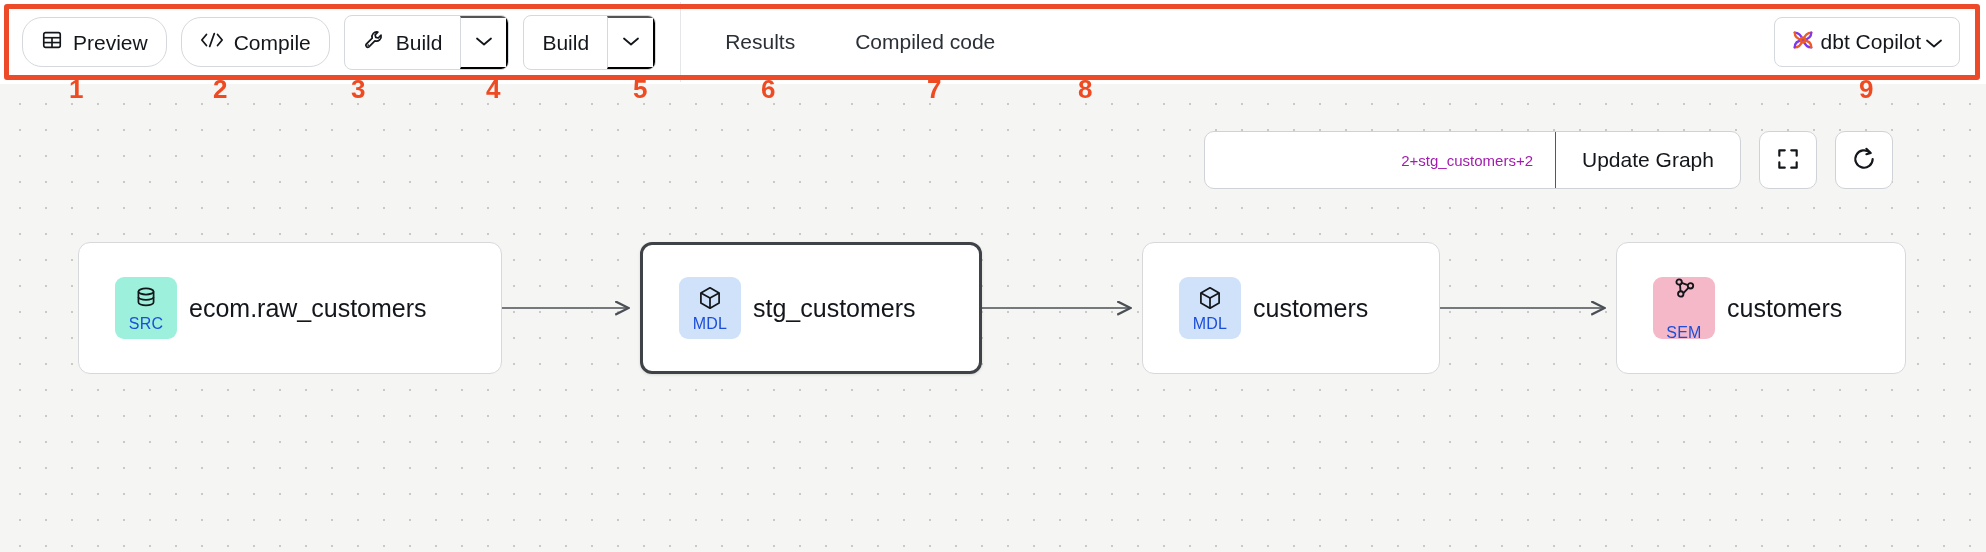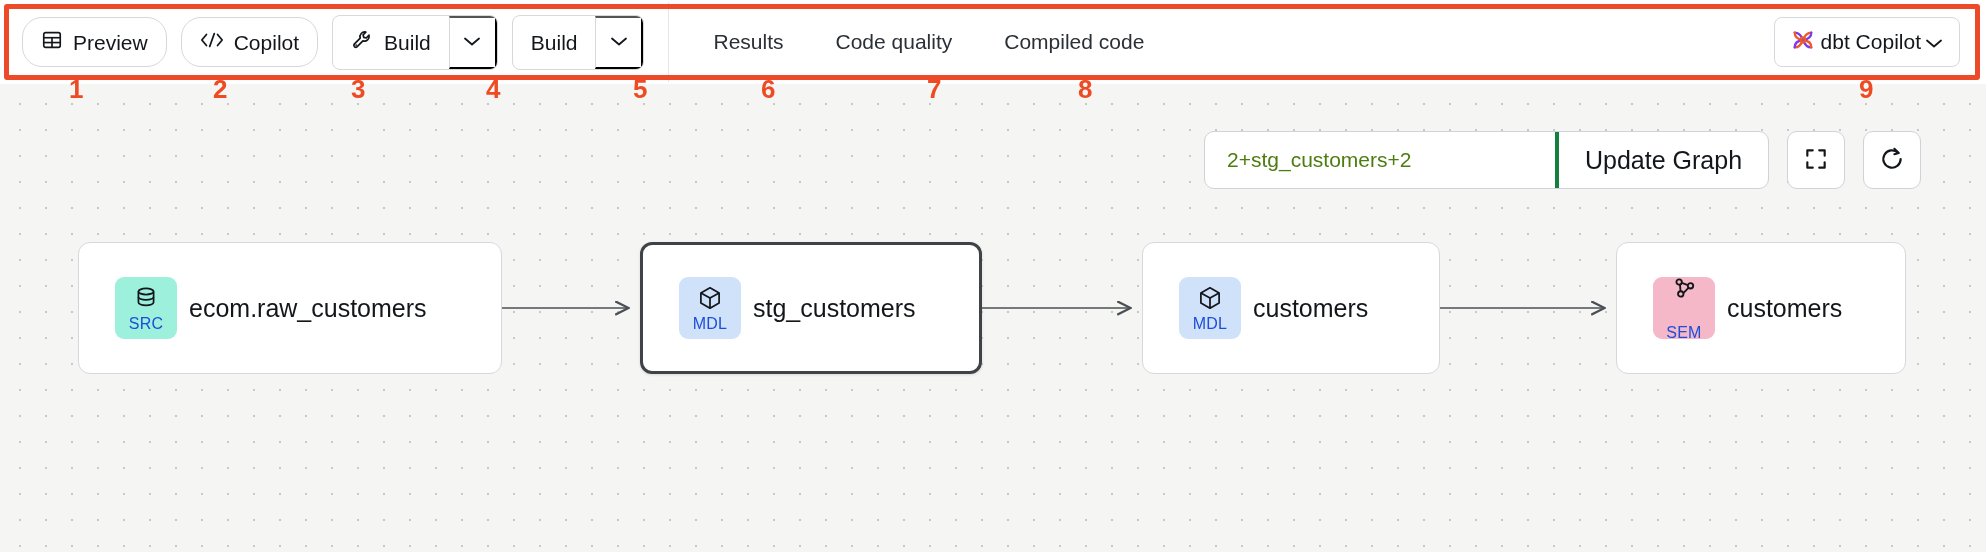--- a/index.html
+++ b/index.html
@@ -105,21 +105,21 @@
     height: 80px;
     background: #e4e6e9;
     margin: 0 18px 0 24px;
   }
 
   
   .tabs {
     display: flex;
     align-items: flex-end;
     height: 84px;
-    gap: 0px;
+    gap: 8px;
   }
   .tab {
     position: relative;
     height: 84px;
     display: flex;
     align-items: center;
     padding: 0 26px;
     font-size: 21px;
     color: #2b3036;
     cursor: pointer;
@@ -198,32 +198,33 @@
     border: 1px solid #cfd2d6;
     border-radius: 10px;
     overflow: hidden;
   }
   .search-input {
     width: 350px;
     border: none;
     outline: none;
     background: transparent;
     padding: 0 22px;
-    font-size: 21px;
-    color: #4d7c0f;
-    font-family: "Liberation Sans", sans-serif;
+    font-size: 15px;
+    color: #a21caf;
+    font-family: "Liberation Sans", sans-serif;
+    text-align: right;
   }
   .update-graph {
     display: flex;
     align-items: center;
     padding: 0 26px;
     border: none;
-    border-left: 4px solid #15803d;
+    border-left: 1px solid #15803d;
     background: transparent;
-    font-size: 25px;
+    font-size: 21px;
     color: #13161a;
     font-family: "Liberation Sans", sans-serif;
     cursor: pointer;
     white-space: nowrap;
   }
   .icon-btn {
     display: flex;
     align-items: center;
     justify-content: center;
     width: 58px; height: 58px;
@@ -306,21 +307,21 @@
       <div class="gap-8"></div>
 
       <button class="btn">
         <span>
           <svg width="24" height="20" viewBox="0 0 26 20" fill="none" stroke="#13161a" stroke-width="1.9" stroke-linecap="round" stroke-linejoin="round">
             <polyline points="7,4 2,10 7,16"></polyline>
             <line x1="15.5" y1="3" x2="10.5" y2="17"></line>
             <polyline points="19,4 24,10 19,16"></polyline>
           </svg>
         </span>
-        <span class="btn-label">Copilot</span>
+        <span class="btn-label">Compile</span>
       </button>
 
       <div class="gap-8"></div>
 
       <div class="split">
         <button class="split-main">
           <span>
             <svg width="23" height="23" viewBox="0 0 24 24" fill="none" stroke="#13161a" stroke-width="1.8" stroke-linecap="round" stroke-linejoin="round">
               <path d="M15.5 3.2a5 5 0 0 0-5.9 6.4L3.4 15.8a2 2 0 0 0 2.8 2.8l6.2-6.2a5 5 0 0 0 6.4-5.9l-2.9 2.9-2.6-.7-.7-2.6z"></path>
               <circle cx="5.4" cy="16.8" r="0.9" fill="#13161a" stroke="none"></circle>
@@ -352,23 +353,20 @@
         </button>
       </div>
 
       <div class="toolbar-divider"></div>
 
       <div class="tabs">
         <div class="tab">
           <span>Results</span>
         </div>
         <div class="tab">
-          <span>Code quality</span>
-        </div>
-        <div class="tab">
           <span>Compiled code</span>
         </div>
       </div>
 
       <div class="copilot">
         <span>
           <svg width="28" height="28" viewBox="0 0 32 32" fill="none" stroke-width="2.6" stroke-linecap="round">
             <path d="M6.5 7.5 C12 7.5 14.5 12 16 16 C17.5 20 20 24.5 25.5 24.5" stroke="#7c3aed"></path>
             <path d="M25.5 7.5 C20 7.5 17.5 12 16 16 C14.5 20 12 24.5 6.5 24.5" stroke="#ef5b25"></path>
             <path d="M6.5 7.5 C6.5 13 11 15.5 16 16 C21 16.5 25.5 19 25.5 24.5" stroke="#ef5b25"></path>

